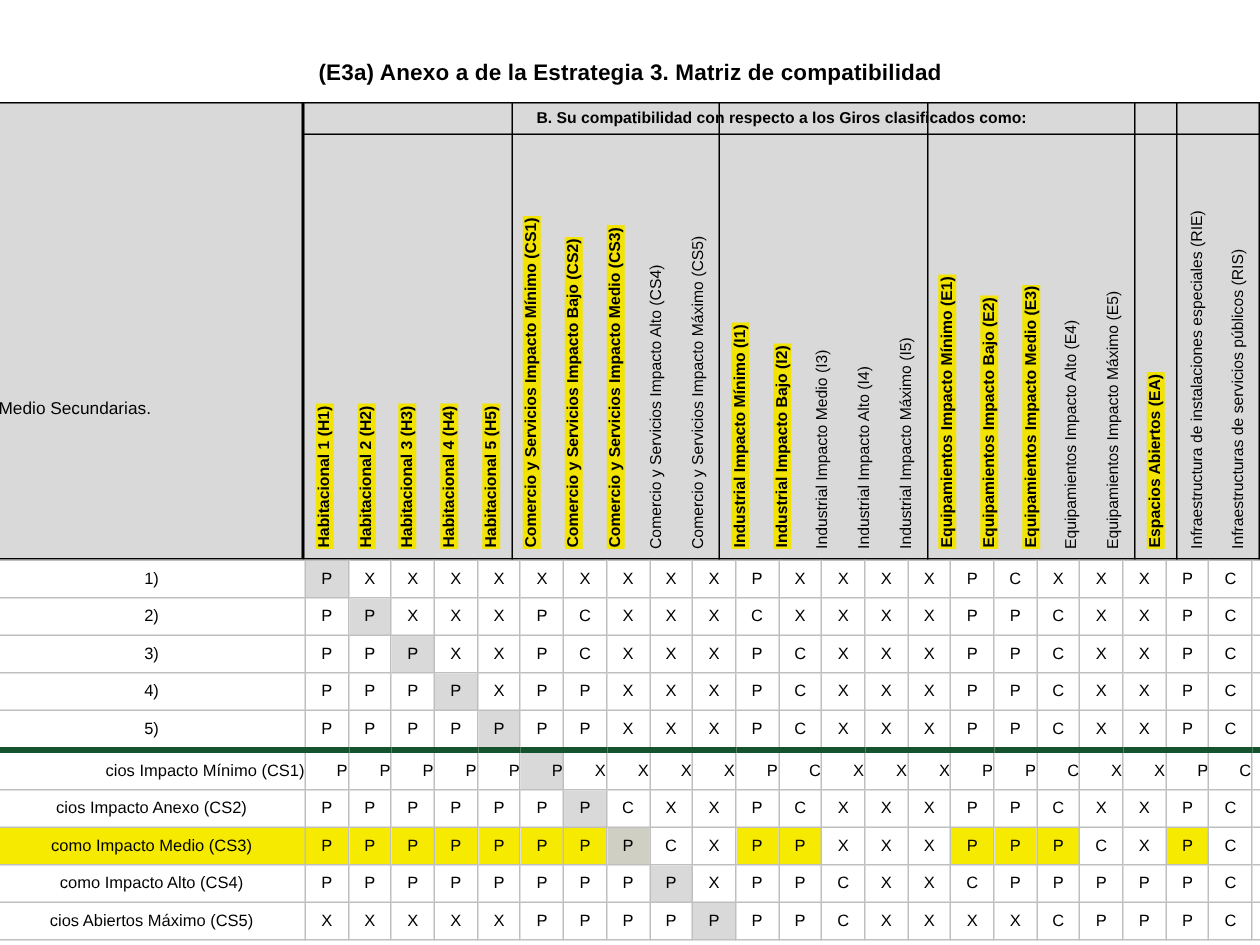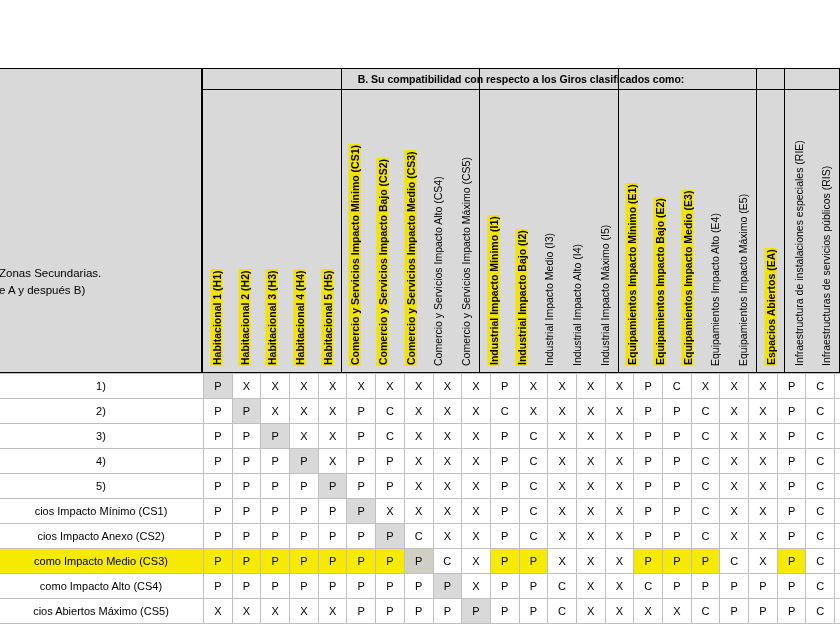--- a/index.html
+++ b/index.html
@@ -145,36 +145,36 @@
   }
   td.rowlabel {
     text-align: left;
     padding-left: 4px;
     font-size: 11px;
     border-left: 1px solid #000000;
     border-right: 1px solid #000000;
   }
   td.diag { background: #d9d9d9; }
   td.gsep { border-left: 1px solid #000000; }
-  tr.grp-top td { border-top: 1px solid #14532d; }
+  tr.grp-top td { border-top: 4px solid #14532d; text-align: right; }
   tr.hlrow td { background: #f5ea00; }
   tr.hlrow td.diag { background: #cfcfc4; }
   tr.hlrow td.nohl { background: #ffffff; }
   .bold { font-weight: bold; }
 </style>
 </head>
 <body>
 
 <div id="page">
 
+  <div class="title">(E3a) Anexo a de la Estrategia 3. Matriz de compatibilidad</div>
 
   <div class="stub-head">
     <div class="stub-head-text">
-      <div> Zonas Secundarias.</div>
-      <div>e A y después B)</div>
+      <div> Medio Secundarias.</div>
     </div>
   </div>
 
   <div class="band">B. Su compatibilidad con respecto a los Giros clasificados como:</div>
 
   <div class="vhead" id="vhead">
       <div class="vcell bold" style="left: 0px; width: 27.7px;">
         <div class="vtext"><span class="hl">Habitacional 1 (H1)</span></div>
       </div>
       <div class="vcell bold" style="left: 27.7px; width: 27.7px;">

